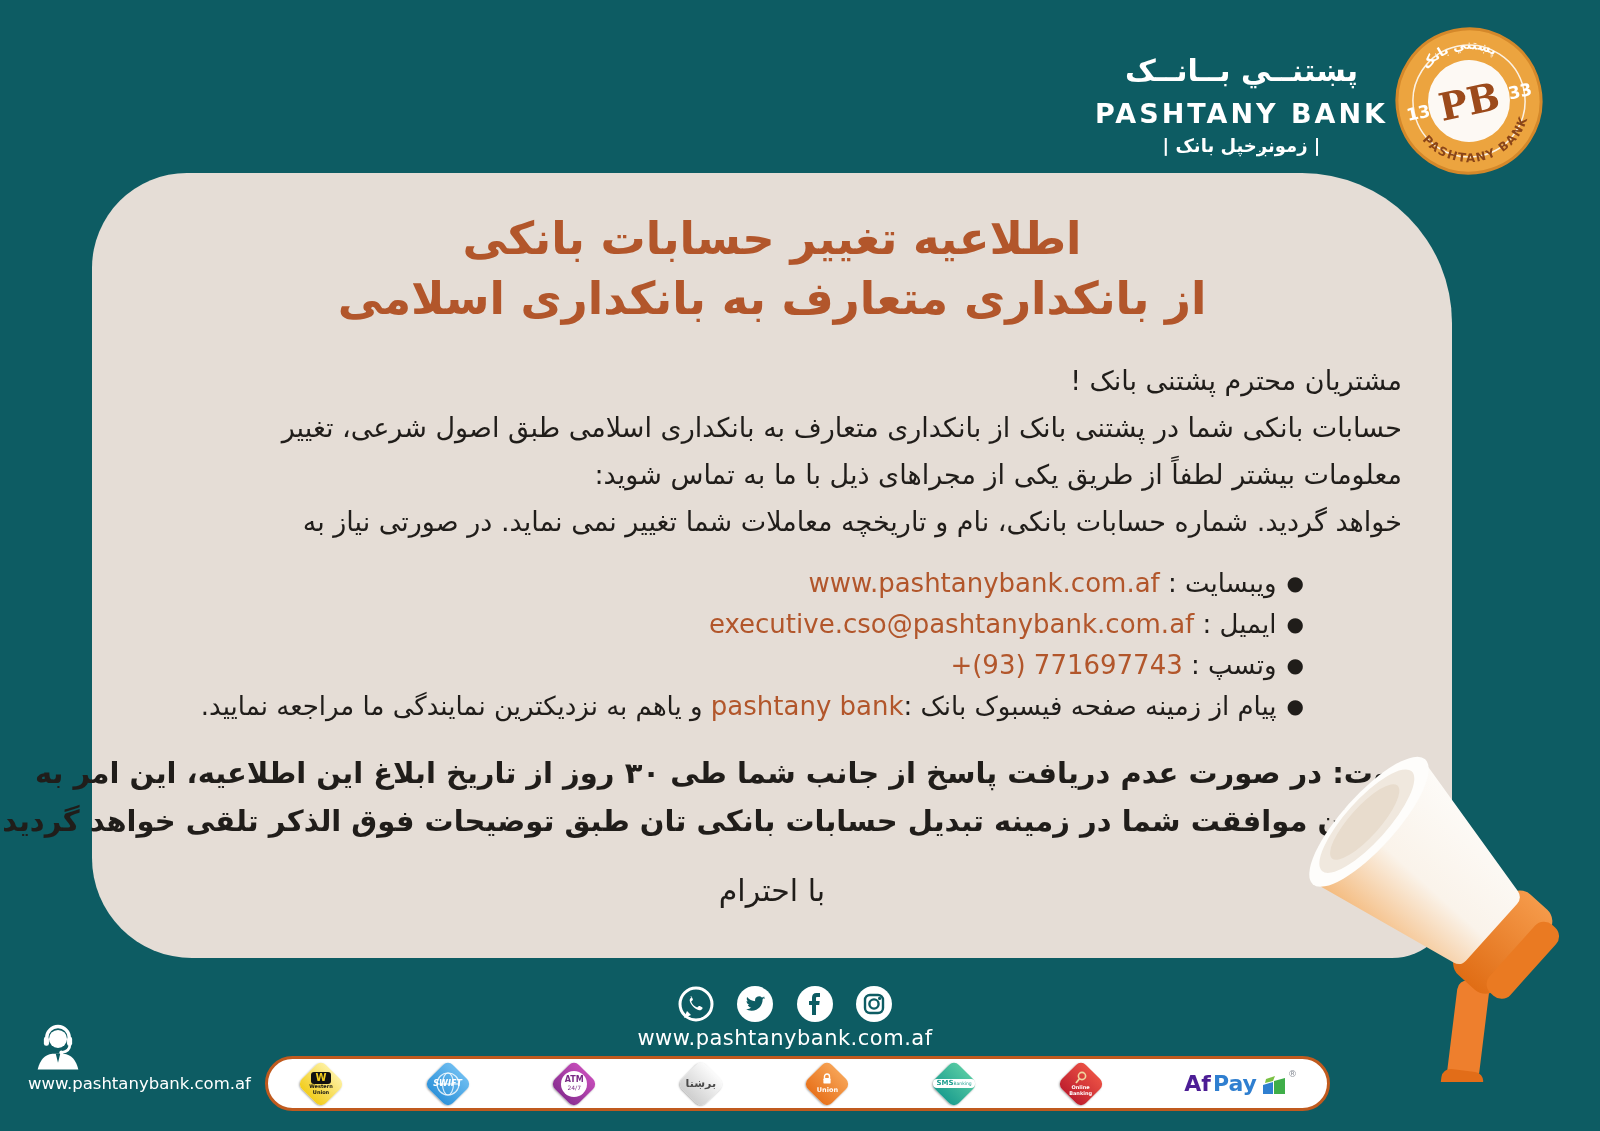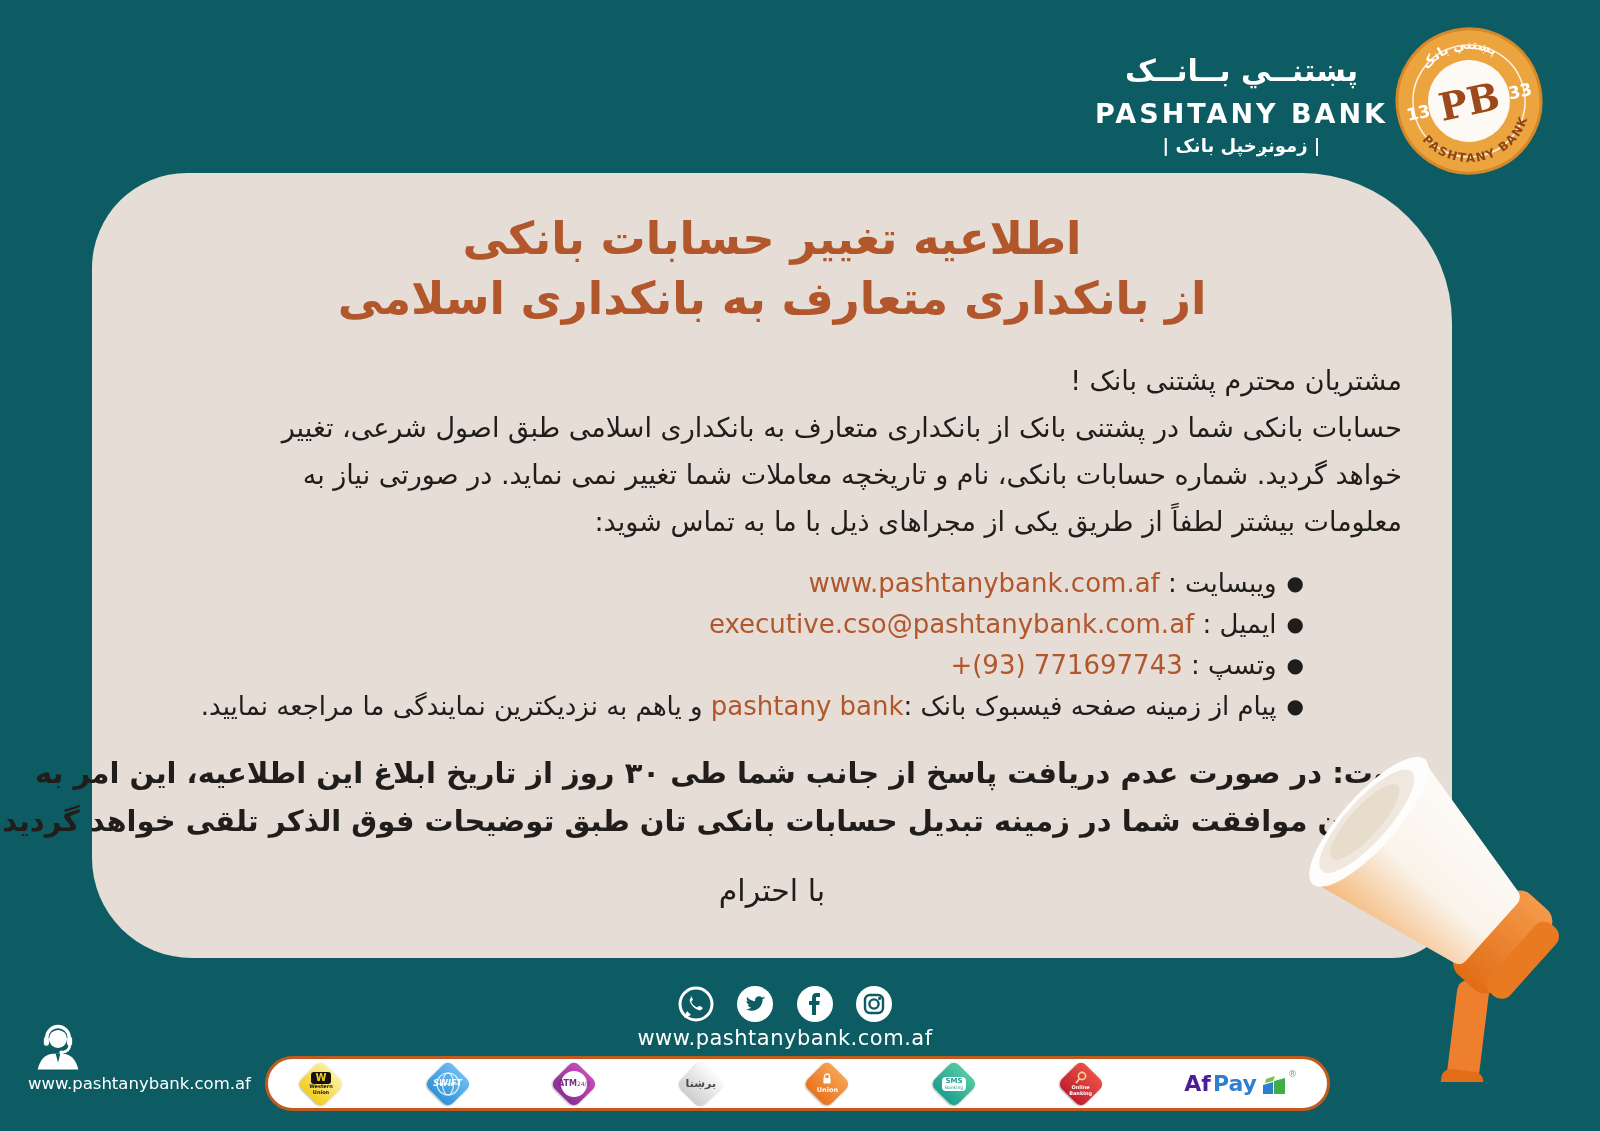--- a/index.html
+++ b/index.html
@@ -76,26 +76,26 @@
   .d-swift   { background:linear-gradient(180deg,#6cbcf0,#2f93da); }
   .d-atm     { background:linear-gradient(180deg,#c44cb8,#8a2f92); }
   .d-breshna { background:linear-gradient(180deg,#fbfbfb,#cfcfcf); }
   .d-locker  { background:linear-gradient(180deg,#f6a254,#e8731d); }
   .d-sms     { background:linear-gradient(180deg,#55c9a2,#1d9e8f); }
   .d-online  { background:linear-gradient(180deg,#ea5044,#bf1f2e); }
 
   .wu-box { background:#111; color:#f2cd1d; font-weight:bold; font-size:10px; line-height:12px; padding:0 4px; border-radius:3px; }
   .wu-text { font-size:5px; color:#111; font-weight:bold; line-height:5.5px; }
   .swift-text { color:#fff; font-style:italic; font-weight:bold; font-size:8px; }
-  .atm-circle { background:#fff; border-radius:50%; width:26px; height:26px; display:flex; flex-direction:row; align-items:center; justify-content:center; }
+  .atm-circle { background:#fff; border-radius:50%; width:26px; height:26px; display:flex; flex-direction:column; align-items:center; justify-content:center; }
   .atm-main { color:#7a2b85; font-weight:bold; font-size:8px; line-height:8px; }
   .atm-sub  { color:#7a2b85; font-size:6px; line-height:7px; }
   .breshna-text { color:#4a4a4a; font-weight:bold; font-size:11px; direction:rtl; }
   .locker-text { color:#fff; font-weight:bold; font-size:6.5px; margin-top:1px; }
-  .sms-bubble { background:#fff; border-radius:4px; padding:1px 3px; display:flex; flex-direction:column; align-items:center; }
+  .sms-bubble { background:#fff; border-radius:4px; padding:1px 3px; display:flex; flex-direction:row; align-items:center; }
   .sms-main { color:#1d9e8f; font-weight:bold; font-size:7px; line-height:7px; }
   .sms-sub  { color:#1d9e8f; font-size:4.5px; line-height:5px; }
   .online-text { color:#fff; font-weight:bold; font-size:5px; line-height:5.5px; }
   .afpay { display:flex; align-items:center; height:46px; }
   .afpay-af  { color:#4c1d95; font-weight:bold; font-size:22px; }
   .afpay-pay { color:#2f7fd0; font-weight:bold; font-size:22px; margin-left:2px; }
   .afpay-flag { margin-left:4px; }
   .afpay-reg { color:#8a8f98; font-size:9px; vertical-align:top; margin-left:1px; align-self:flex-start; margin-top:8px; }
 
   
@@ -131,22 +131,22 @@
   <div class="card-inner">
 
     <div class="headline">
       <div>اطلاعیه تغییر حسابات بانکی</div>
       <div>از بانکداری متعارف به بانکداری اسلامی</div>
     </div>
 
     <div class="body-block">
       <div class="body-line">مشتریان محترم پشتنی بانک !</div>
       <div class="body-line">حسابات بانکی شما در پشتنی بانک از بانکداری متعارف به بانکداری اسلامی طبق اصول شرعی، تغییر</div>
+      <div class="body-line">معلومات بیشتر لطفاً از طریق یکی از مجراهای ذیل با ما به تماس شوید:</div>
       <div class="body-line">خواهد گردید. شماره حسابات بانکی، نام و تاریخچه معاملات شما تغییر نمی نماید. در صورتی نیاز به</div>
-      <div class="body-line">معلومات بیشتر لطفاً از طریق یکی از مجراهای ذیل با ما به تماس شوید:</div>
     </div>
 
     <div class="bullets">
       <div class="bullet-row">
         <span class="bullet-dot">●</span><span class="bullet-label">ویبسایت :</span>
         <span class="ltr orange">www.pashtanybank.com.af</span>
       </div>
       <div class="bullet-row">
         <span class="bullet-dot">●</span><span class="bullet-label">ایمیل :</span>
         <span class="ltr orange">executive.cso@pashtanybank.com.af</span>

